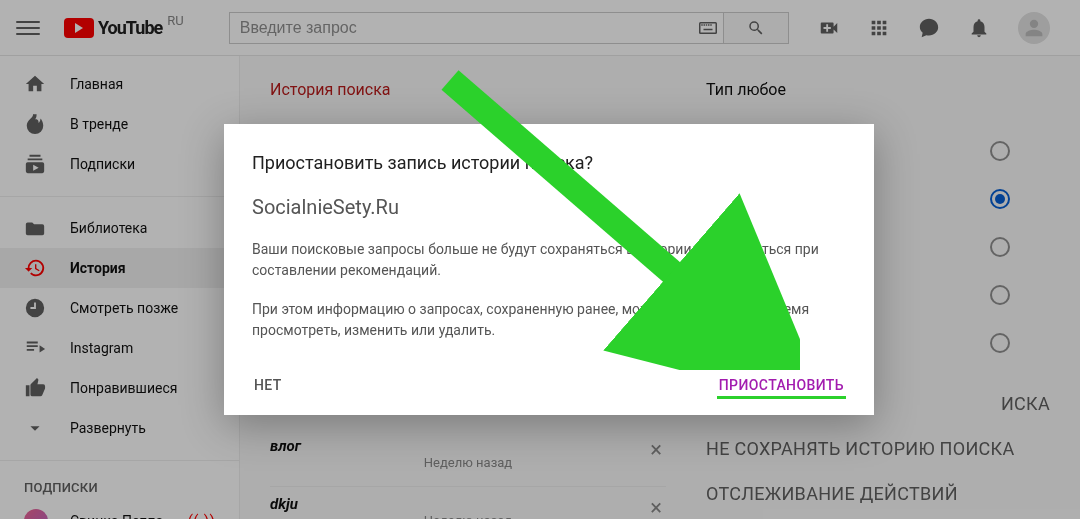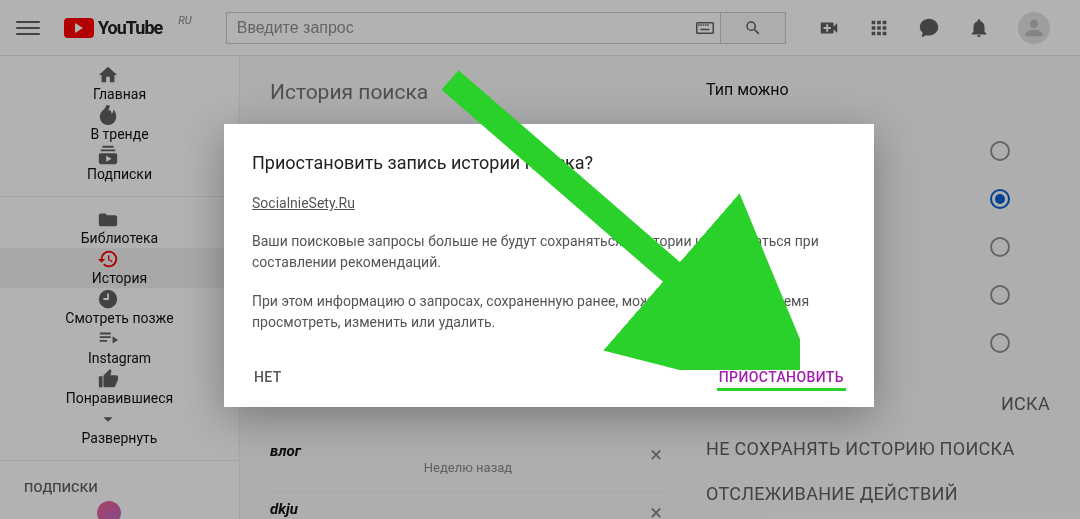--- a/index.html
+++ b/index.html
@@ -9,21 +9,21 @@
   .header {
     display: flex; align-items: center; height: 56px; background: #fff;
     border-bottom: 1px solid #e5e5e5; padding: 0 16px;
   }
   .hamburger { width: 24px; height: 24px; margin-right: 24px; cursor: pointer; display: flex; flex-direction: column; justify-content: center; gap: 4px; }
   .hamburger div { height: 2px; background: #606060; border-radius: 1px; }
   .logo { display: flex; align-items: center; margin-right: 50px; cursor: pointer; }
   .logo-box { background: #ff0000; width: 30px; height: 20px; border-radius: 4px; position: relative; margin-right: 4px; display:flex;align-items:center;justify-content:center;}
   .logo-box::after { content:''; border-left:8px solid #fff; border-top:5px solid transparent; border-bottom:5px solid transparent;}
   .logo-text { font-weight: 700; font-size: 18px; letter-spacing: -1px; color:#212121;}
-  .logo-sup { font-size: 11px; color:#888; position: relative; top:-7px; left:16px;font-style:italic;}
+  .logo-sup { font-size: 13px; color:#888; position: relative; top:-7px; left:5px;}
   .search-wrap { display: flex; align-items: center; flex: 0 0 560px; justify-content: space-between; }
   .search-input {
     flex: 1; height: 32px; border: 1px solid #ccc; padding: 0 10px; font-size: 16px;
     color: #111; outline: none; border-right:none;
   }
   .search-input::placeholder { color:#909090;}
   .kbd { width:30px; height:32px; border:1px solid #ccc; border-left:none; display:flex;align-items:center;justify-content:center;}
   .kbd svg{width:18px;height:12px;}
   .search-btn {
     width: 65px; height: 32px; border: 1px solid #ccc; border-left:none; background: #f8f8f8;
@@ -33,55 +33,55 @@
   .hdr-icon { width: 22px; height: 22px; fill: #606060; cursor: pointer; }
   .avatar { width:32px;height:32px;border-radius:50%;background:#e2e2e2;display:flex;align-items:center;justify-content:center;}
   .avatar svg{width:20px;height:20px;fill:#bdbdbd;}
   
   .sidebar {
     position: absolute; top: 56px; left: 0; bottom: 0; width: 240px; background: #fff;
     border-right: 1px solid #eee; overflow: hidden; padding-top:8px;
   }
   .nav-item {
     display: flex; align-items: center; height: 40px; padding: 0 24px;
-    font-size: 14px; color: #111; cursor: pointer; flex-direction: column;
-  }
-  .nav-item.active { background:#f1f1f1; font-weight:400;}
+    font-size: 14px; color: #111; cursor: pointer;
+  }
+  .nav-item.active { background:#f1f1f1; font-weight:700;}
   .nav-item.active .nav-icon{fill:#ff0000;}
   .nav-icon { width: 22px; height: 22px; margin-right: 24px; fill: #606060; flex-shrink:0;}
   .nav-live { margin-left:auto; color:#ff0000; font-size:16px;}
   .nav-gap { height: 12px; border-top:1px solid #eee; margin-top:12px;}
   .nav-heading { padding: 8px 24px 6px; font-size: 13px; font-weight:500; color:#606060; letter-spacing:0.2px;}
   .nav-chan { width:24px;height:24px;border-radius:50%;background:linear-gradient(135deg,#f06292,#ba68c8);margin-right:22px;flex-shrink:0;}
   
   .main { position:absolute; top:56px; left:240px; right:0; bottom:0; display:flex;}
   .col1 { flex: 0 0 456px; padding: 24px 30px 0 30px;}
   .col2 { flex: 1; padding: 24px 30px 0 10px;}
-  .page-title { font-size:21px; color:#737373; margin-bottom:330px;}
+  .page-title { font-size:16px; color:#b91c1c; margin-bottom:330px;}
   
   .hist-item { position:relative; padding: 8px 0 16px; border-bottom:1px solid #eee;}
   .hist-term { font-size:15px; font-weight:700; color:#111;font-style:italic;}
   .hist-time { font-size:13px; color:#888;text-align:center;}
   .hist-x { position:absolute; right:4px; top:8px; font-size:22px; color:#888; cursor:pointer;}
   
   .type-title { font-size:16px; color:#111; margin-bottom:28px;}
   .type-link { font-size:18px; color:#606060; letter-spacing:0.3px; padding:12px 0; cursor:pointer;}
   .radio { position:absolute; right:40px; width:20px;height:20px;border-radius:50%;border:2px solid #909090; cursor:pointer;}
   .radio.sel{border-color:#065fd4;}
   .radio.sel::after{content:'';position:absolute;inset:3px;border-radius:50%;background:#065fd4;}
   .radio-row{position:relative;height:48px;display:flex;align-items:center;}
   
   .scrim { position:absolute; inset:0; background:rgba(0,0,0,0.30); }
   
   .dialog {
     position:absolute; left:224px; top:124px; width:650px; background:#fff;
     box-shadow:0 10px 40px rgba(0,0,0,0.3); padding:28px 28px 16px;
   }
   .dlg-title { font-size:18px; color:#212121; margin-bottom:22px;}
-  .dlg-sub { font-size:14px; color:#555; margin-bottom:20px;text-decoration:underline;}
+  .dlg-sub { font-size:20px; color:#555; margin-bottom:20px;}
   .dlg-p { font-size:14px; color:#555; line-height:1.5; margin-bottom:18px;}
   .dlg-btns { display:flex; justify-content:space-between; gap:30px; padding-top:12px;}
   .dlg-btn { font-size:14px; font-weight:500; letter-spacing:0.4px; color:#555; cursor:pointer; padding:6px 2px;}
   .dlg-btn.primary { color:#a21caf; border-bottom:3px solid #2bd12b; padding-bottom:3px;}
   
   .arrow { position:absolute; left:430px; top:70px; width:370px; height:300px; pointer-events:none; }
 </style>
 </head>
 <body>
 
@@ -212,21 +212,21 @@
         <div class="hist-time">Неделю назад</div>
         <div class="hist-x">×</div>
       </div>
       <div class="hist-item">
         <div class="hist-term">dkju</div>
         <div class="hist-time">Неделю назад</div>
         <div class="hist-x">×</div>
       </div>
     </div>
     <div class="col2">
-      <div class="type-title">Тип можно</div>
+      <div class="type-title">Тип любое</div>
       <div class="radio-row">
           <div class="radio"></div>
         </div>
       <div class="radio-row">
           <div class="radio sel"></div>
         </div>
       <div class="radio-row">
           <div class="radio"></div>
         </div>
       <div class="radio-row">

